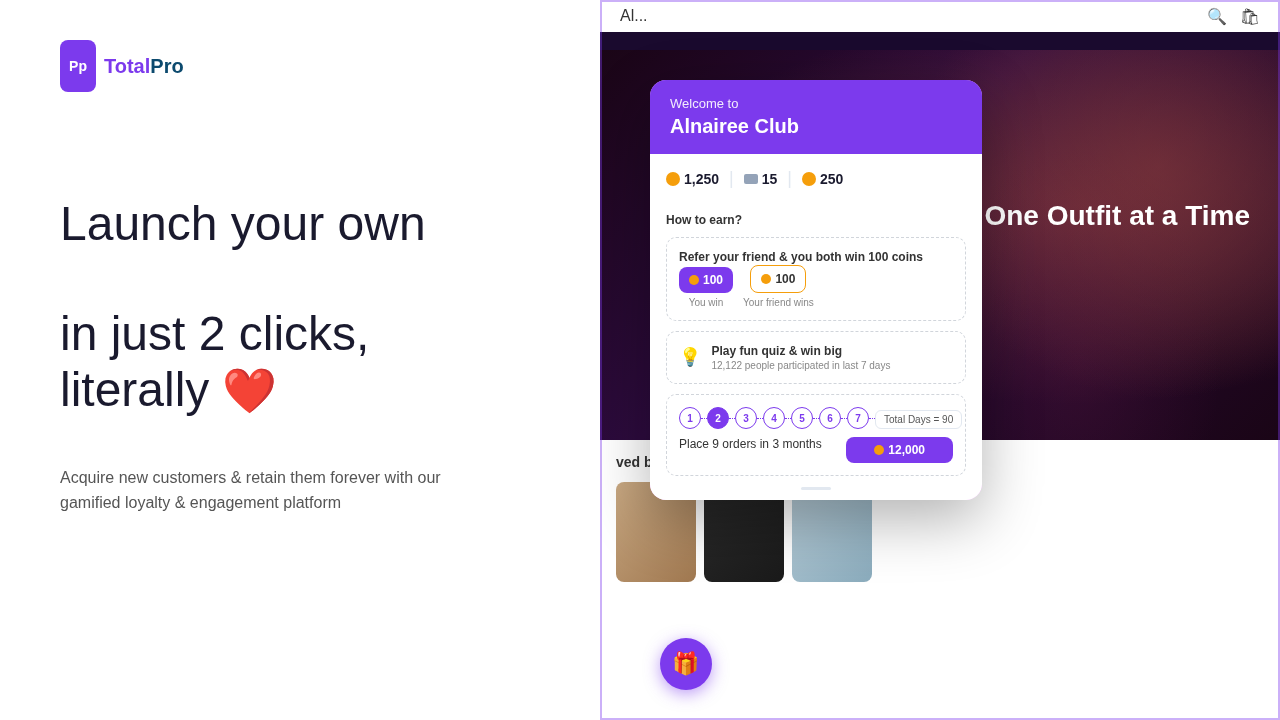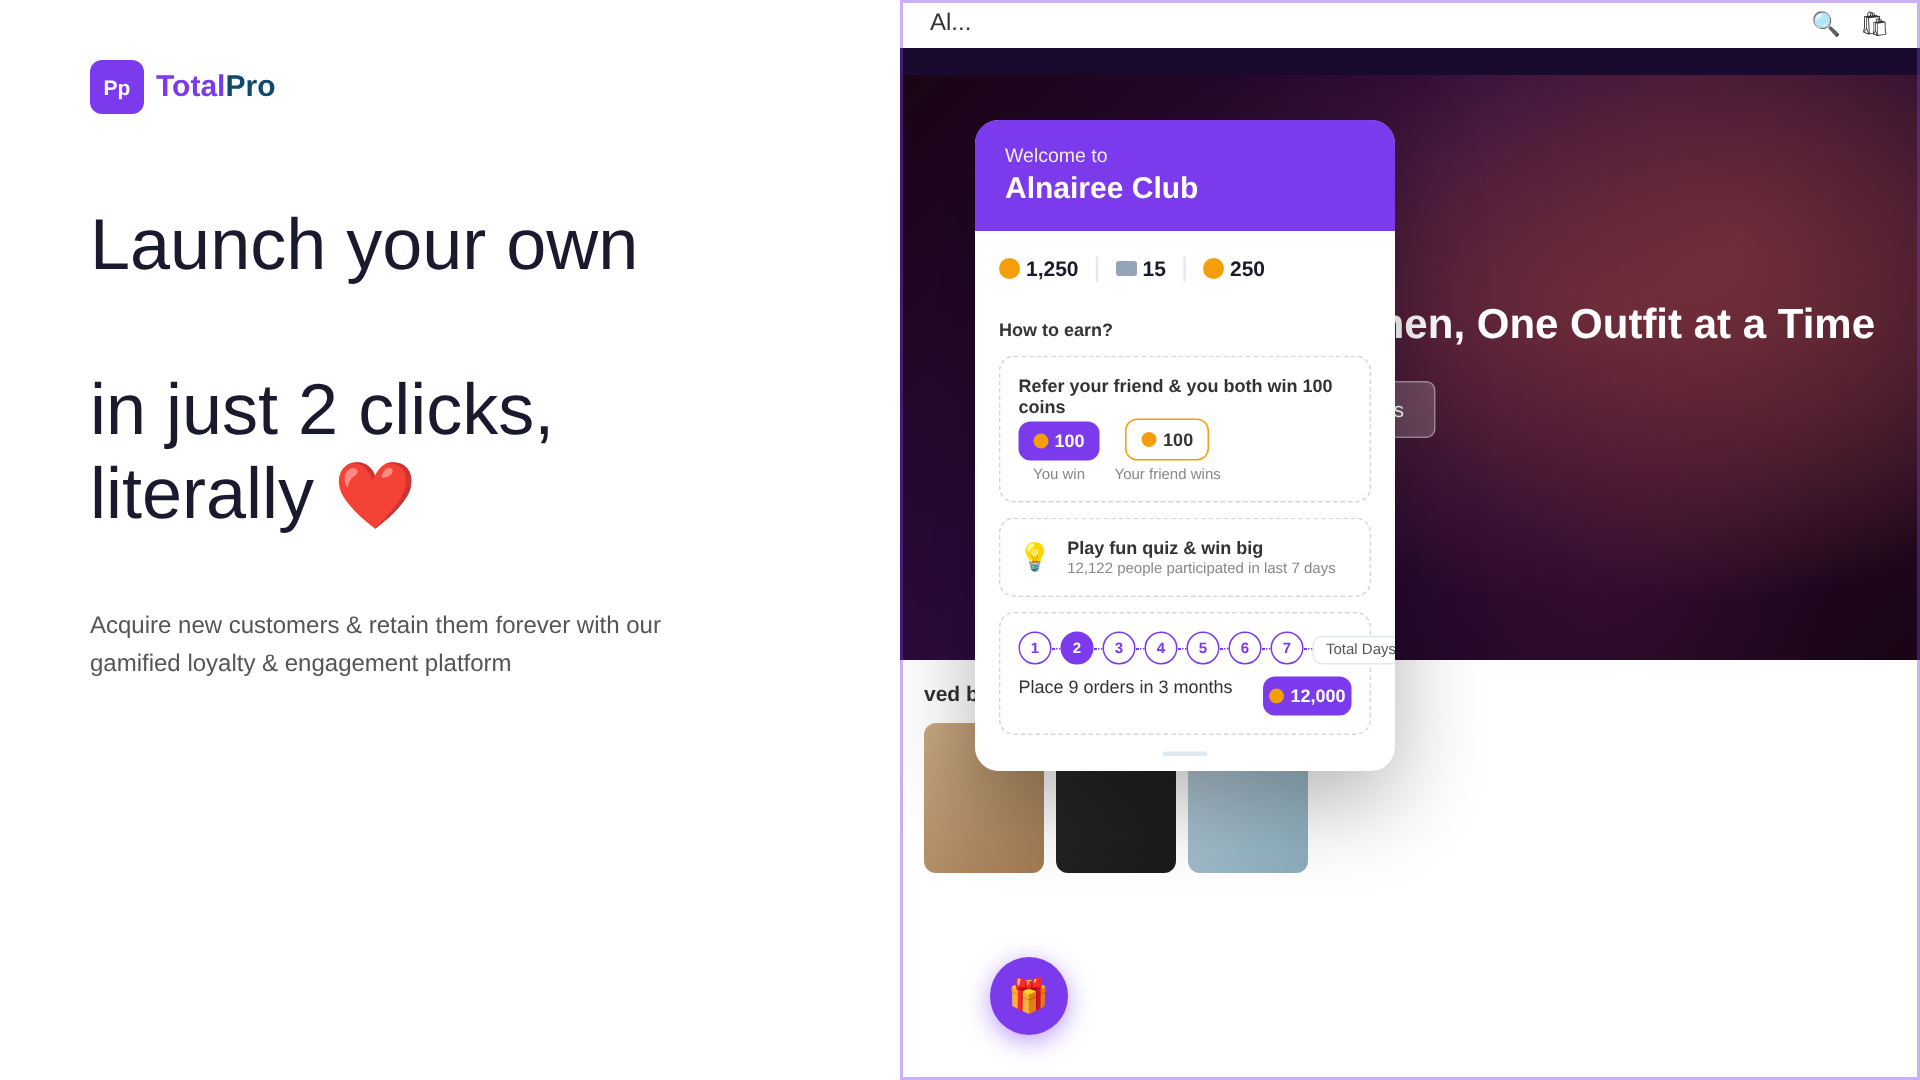--- a/index.html
+++ b/index.html
@@ -28,21 +28,21 @@
 
     .logo-area {
       display: flex;
       align-items: center;
       gap: 8px;
       margin-bottom: 60px;
     }
 
     .logo-icon {
       width: 36px;
-      height: 36px;
+      height: 52px;
       background: #7c3aed;
       border-radius: 8px;
       display: flex;
       align-items: center;
       justify-content: center;
       color: white;
       font-weight: bold;
       font-size: 14px;
     }
 
@@ -54,20 +54,21 @@
 
     .logo-text span {
       color: #0c4a6e;
     }
 
     .headline {
       font-size: 48px;
       line-height: 1.15;
       color: #1a1a2e;
       margin-bottom: 24px;
+      margin-top: 44px;
     }
 
     .headline .bold {
       font-weight: 800;
     }
 
     .headline .normal {
       font-weight: 400;
     }
 
@@ -204,21 +205,21 @@
     }
     .product-card-3 {
       background: linear-gradient(135deg, #b8cdd8 0%, #8aabbc 100%);
     }
 
     
     .modal-container {
       position: absolute;
       top: 80px;
       left: 50px;
-      width: 280px;
+      width: 332px;
       background: #f0abfc;
       border-radius: 16px;
       box-shadow: 0 20px 60px rgba(0,0,0,0.3);
       overflow: hidden;
       z-index: 10;
     }
 
     .modal-header {
       background: #7c3aed;
       padding: 16px 20px;
@@ -448,21 +449,21 @@
       font-weight: 500;
     }
 
     .order-reward {
       display: flex;
       align-items: center;
       gap: 4px;
       background: #7c3aed;
       color: #fff;
       border-radius: 8px;
-      padding: 6px 4px;
+      padding: 6px 28px;
       font-size: 12px;
       font-weight: 700;
     }
 
     
     .gift-btn {
       position: absolute;
       bottom: 30px;
       left: 60px;
       width: 52px;

